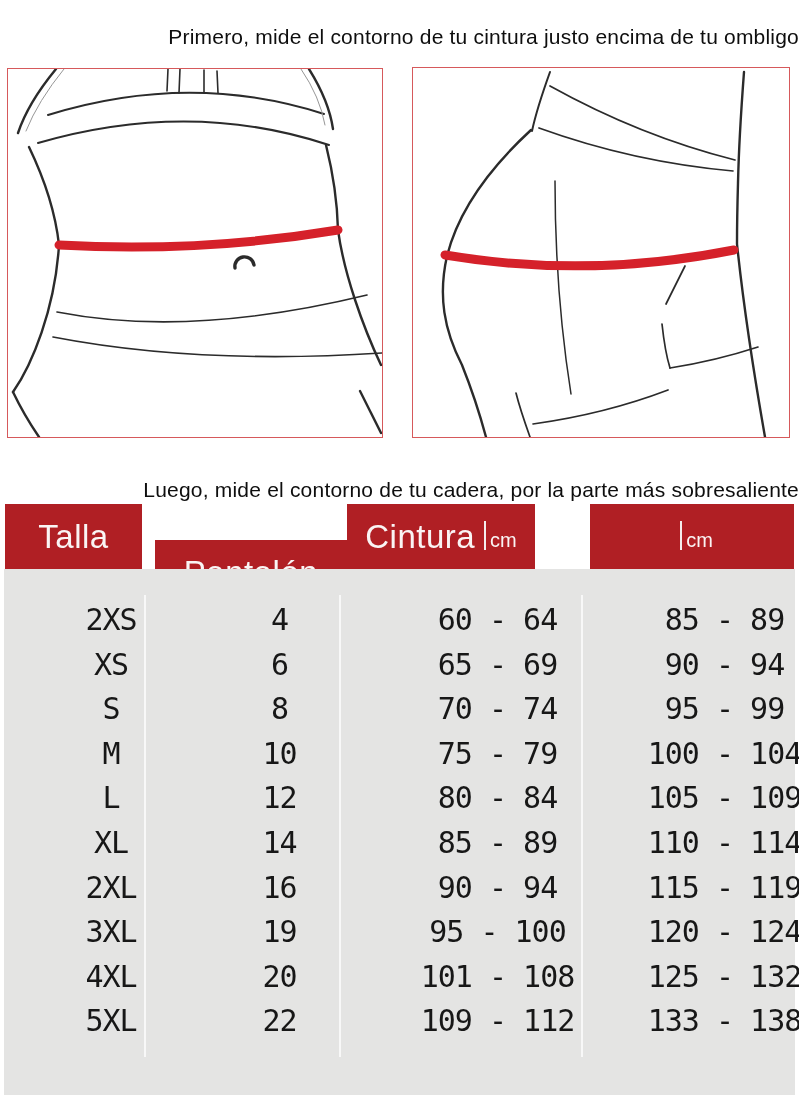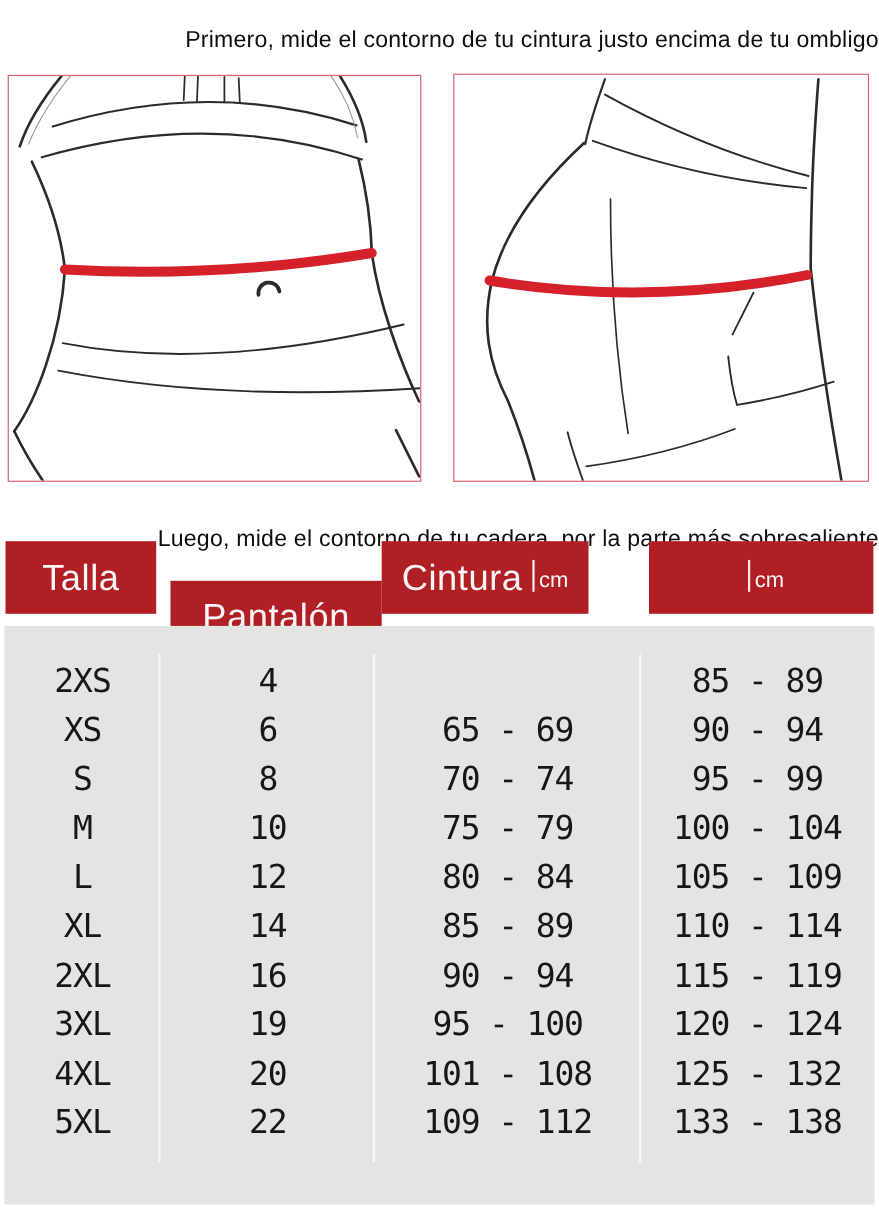--- a/index.html
+++ b/index.html
@@ -11,36 +11,36 @@
   #caption1{top:25px;}
   #caption2{top:478px;}
 
   .illu-box{position:absolute;background:#ffffff;border:1px solid #d6595b;overflow:hidden;}
   #illu-left{left:7px;top:68px;width:374px;height:368px;}
   #illu-right{left:412px;top:67px;width:376px;height:369px;}
   .illu-box svg{display:block;}
 
   
   #headerRow{position:absolute;left:0;top:492px;width:799px;height:66px;}
-  .header-cell{position:absolute;top:0;height:66px;background:#b01f24;color:#faf4f4;
+  .header-cell{position:absolute;top:12px;height:66px;background:#b01f24;color:#faf4f4;
                display:flex;align-items:center;justify-content:center;}
   .header-cell:nth-child(1){left:5px;width:137px;}
   .header-cell:nth-child(2){left:155px;width:192px;margin-top:36px;}
   .header-cell:nth-child(3){left:347px;width:188px;}
   .header-cell:nth-child(4){left:590px;width:204px;}
   .hmain{font-size:33px;font-weight:400;letter-spacing:.5px;}
   .hunit{font-size:20px;font-weight:400;display:inline-flex;align-items:flex-end;
          margin-left:9px;line-height:1;padding-bottom:4px;}
   .ubar{display:inline-block;width:2px;height:29px;background:#f5eded;margin-right:4px;}
 
   
   #tableBody{position:absolute;left:4px;top:569px;width:791px;height:526px;background:#e4e4e3;}
   .vdivider{position:absolute;top:26px;height:462px;width:2px;background:#f8f8f8;}
   #div1{left:140px;} #div2{left:335px;} #div3{left:577px;}
-  #rowsContainer{position:absolute;left:0;top:29px;width:633px;}
+  #rowsContainer{position:absolute;left:0;top:29px;width:633px;padding-left:36px;}
   .trow{position:relative;height:44.6px;}
   .tcell{position:absolute;top:0;height:44.6px;line-height:44.6px;text-align:center;
          font-family:"DejaVu Sans Mono","Liberation Mono",monospace;
          font-size:30px;letter-spacing:-1px;color:#171717;white-space:nowrap;}
   .c0{left:0;width:142px;}
   .c1{left:142px;width:195px;}
   .c2{left:337px;width:241px;}
   .c3{left:578px;width:213px;}
 </style>
 </head>
@@ -124,20 +124,21 @@
   </div>
 
 <div id="tableBody">
   <div class="vdivider" id="div1"></div>
   <div class="vdivider" id="div2"></div>
   <div class="vdivider" id="div3"></div>
   <div id="rowsContainer">
       <div class="trow">
         <div class="tcell c0">2XS</div>
         <div class="tcell c1">4</div>
+        <div class="tcell c2">60 - 64</div>
         <div class="tcell c3">85 - 89</div>
       </div>
       <div class="trow">
         <div class="tcell c0">XS</div>
         <div class="tcell c1">6</div>
         <div class="tcell c2">65 - 69</div>
         <div class="tcell c3">90 - 94</div>
       </div>
       <div class="trow">
         <div class="tcell c0">S</div>

